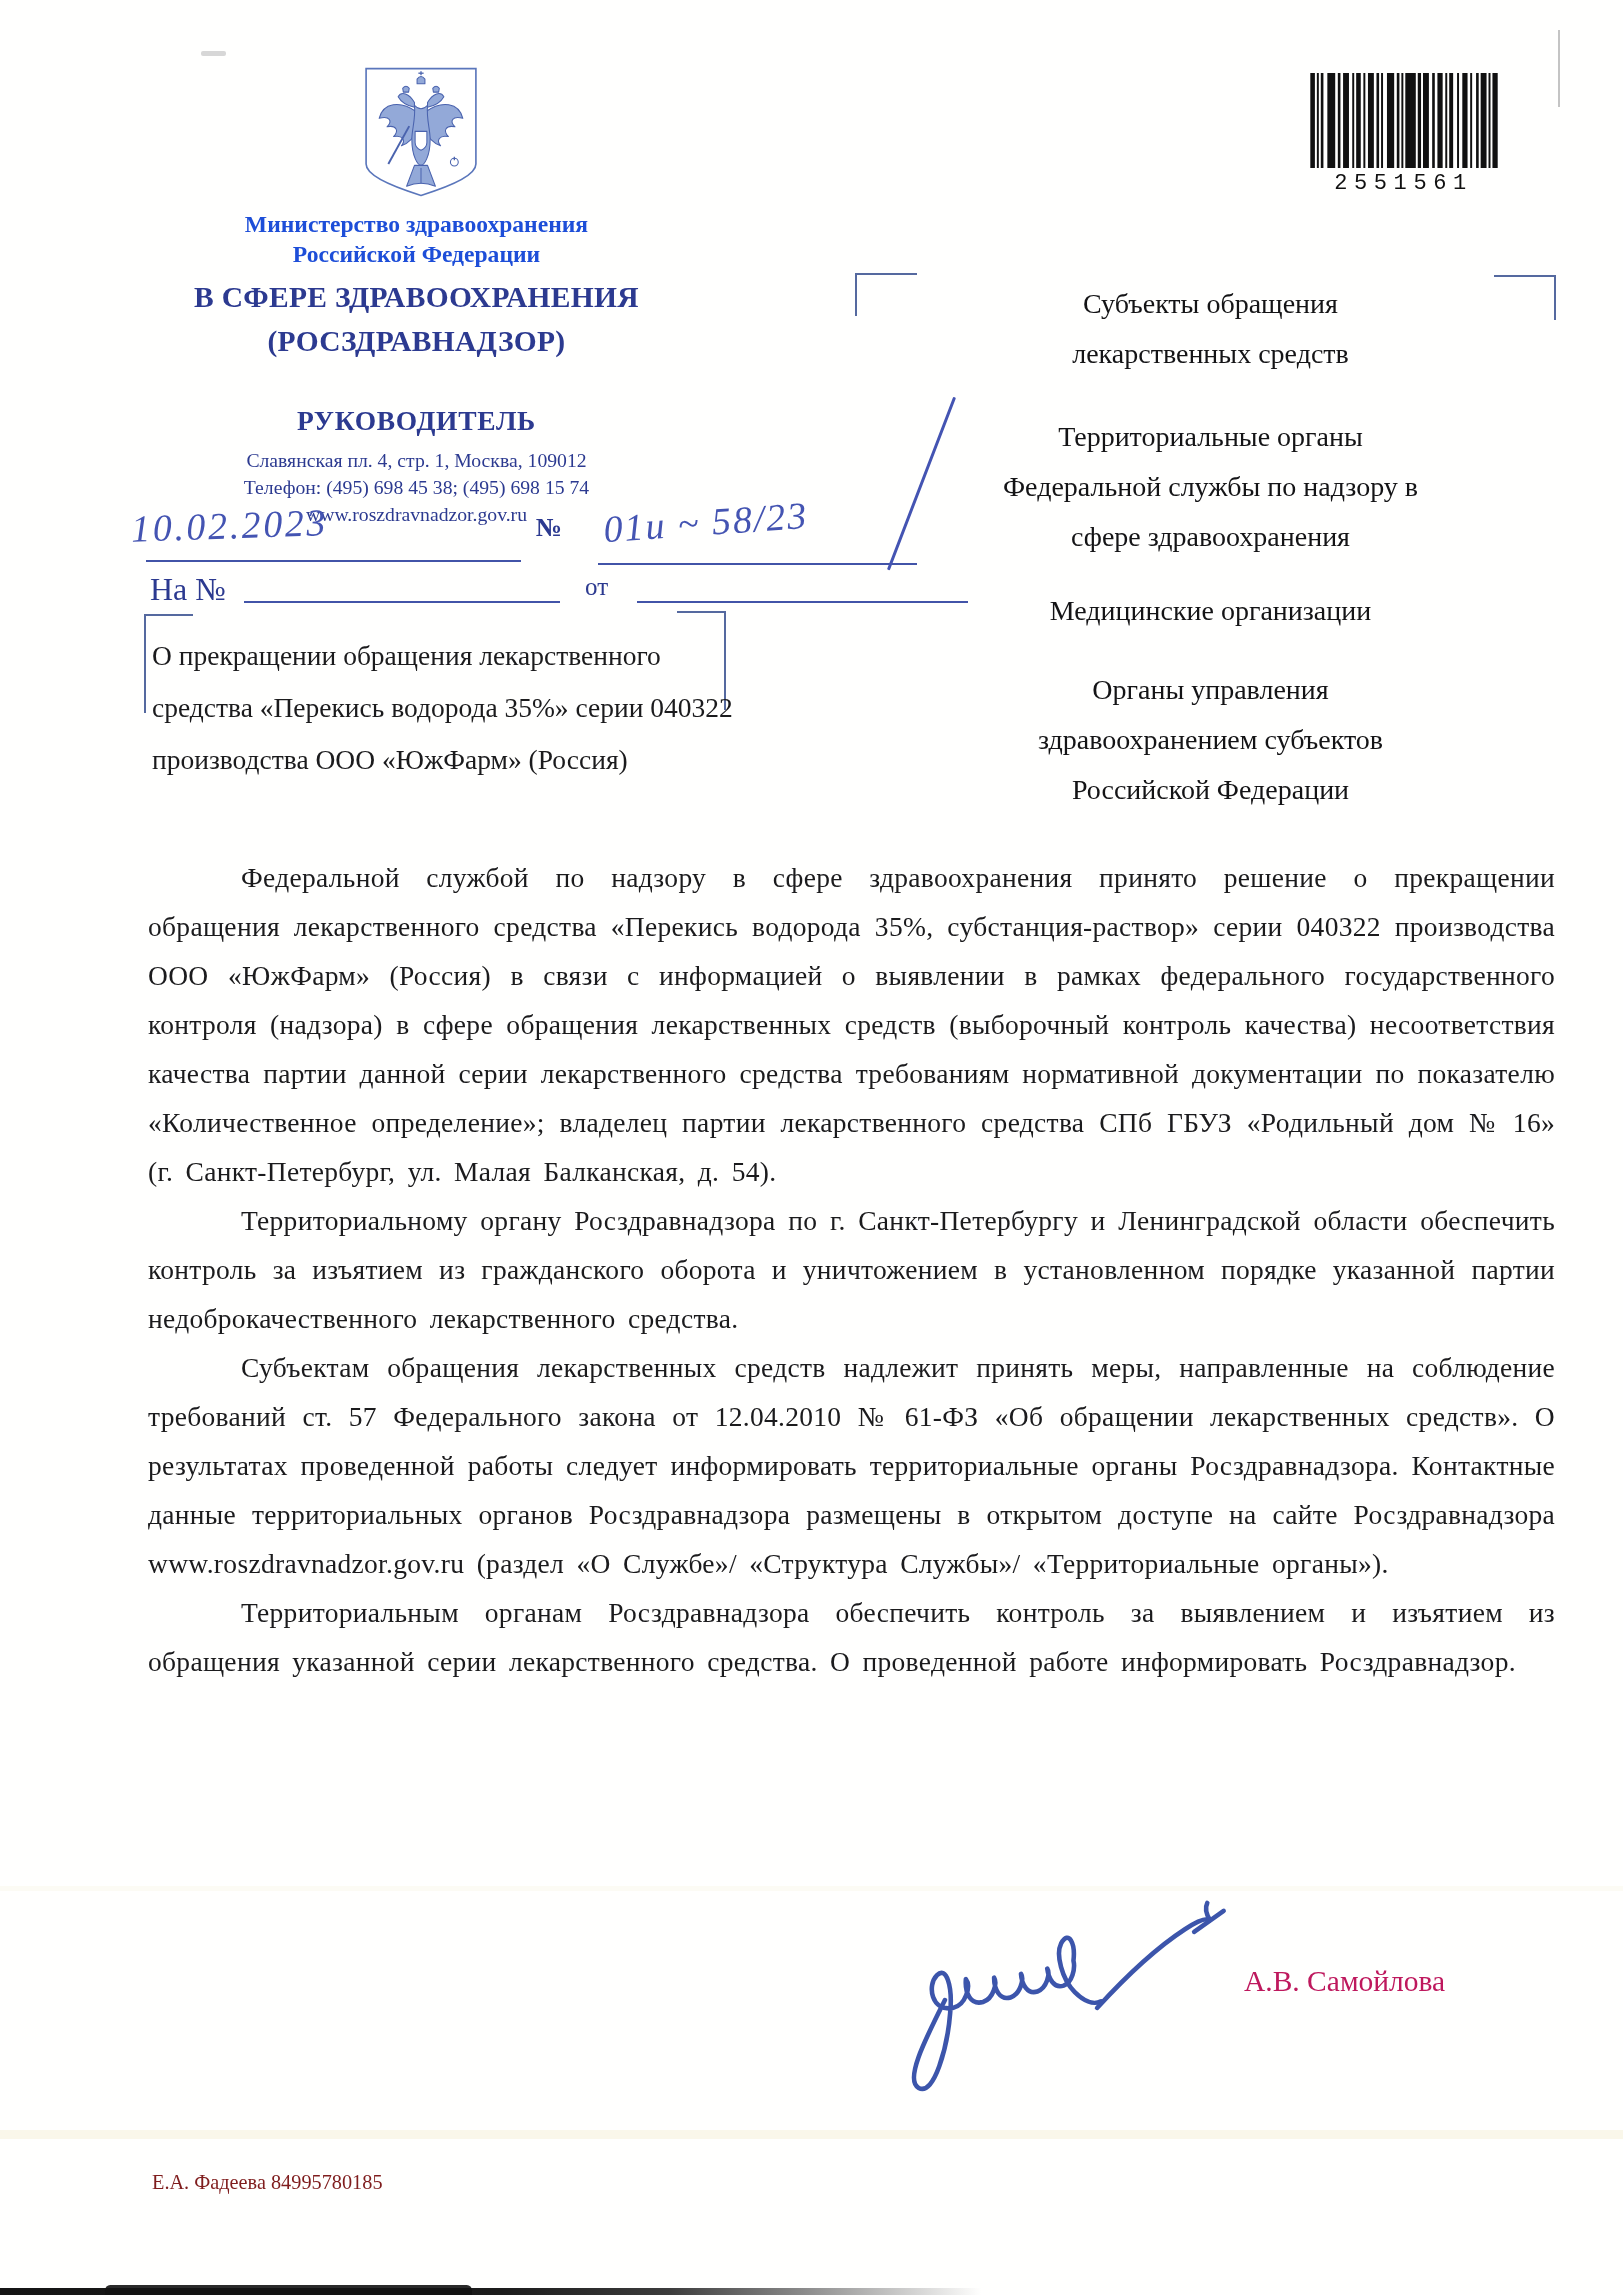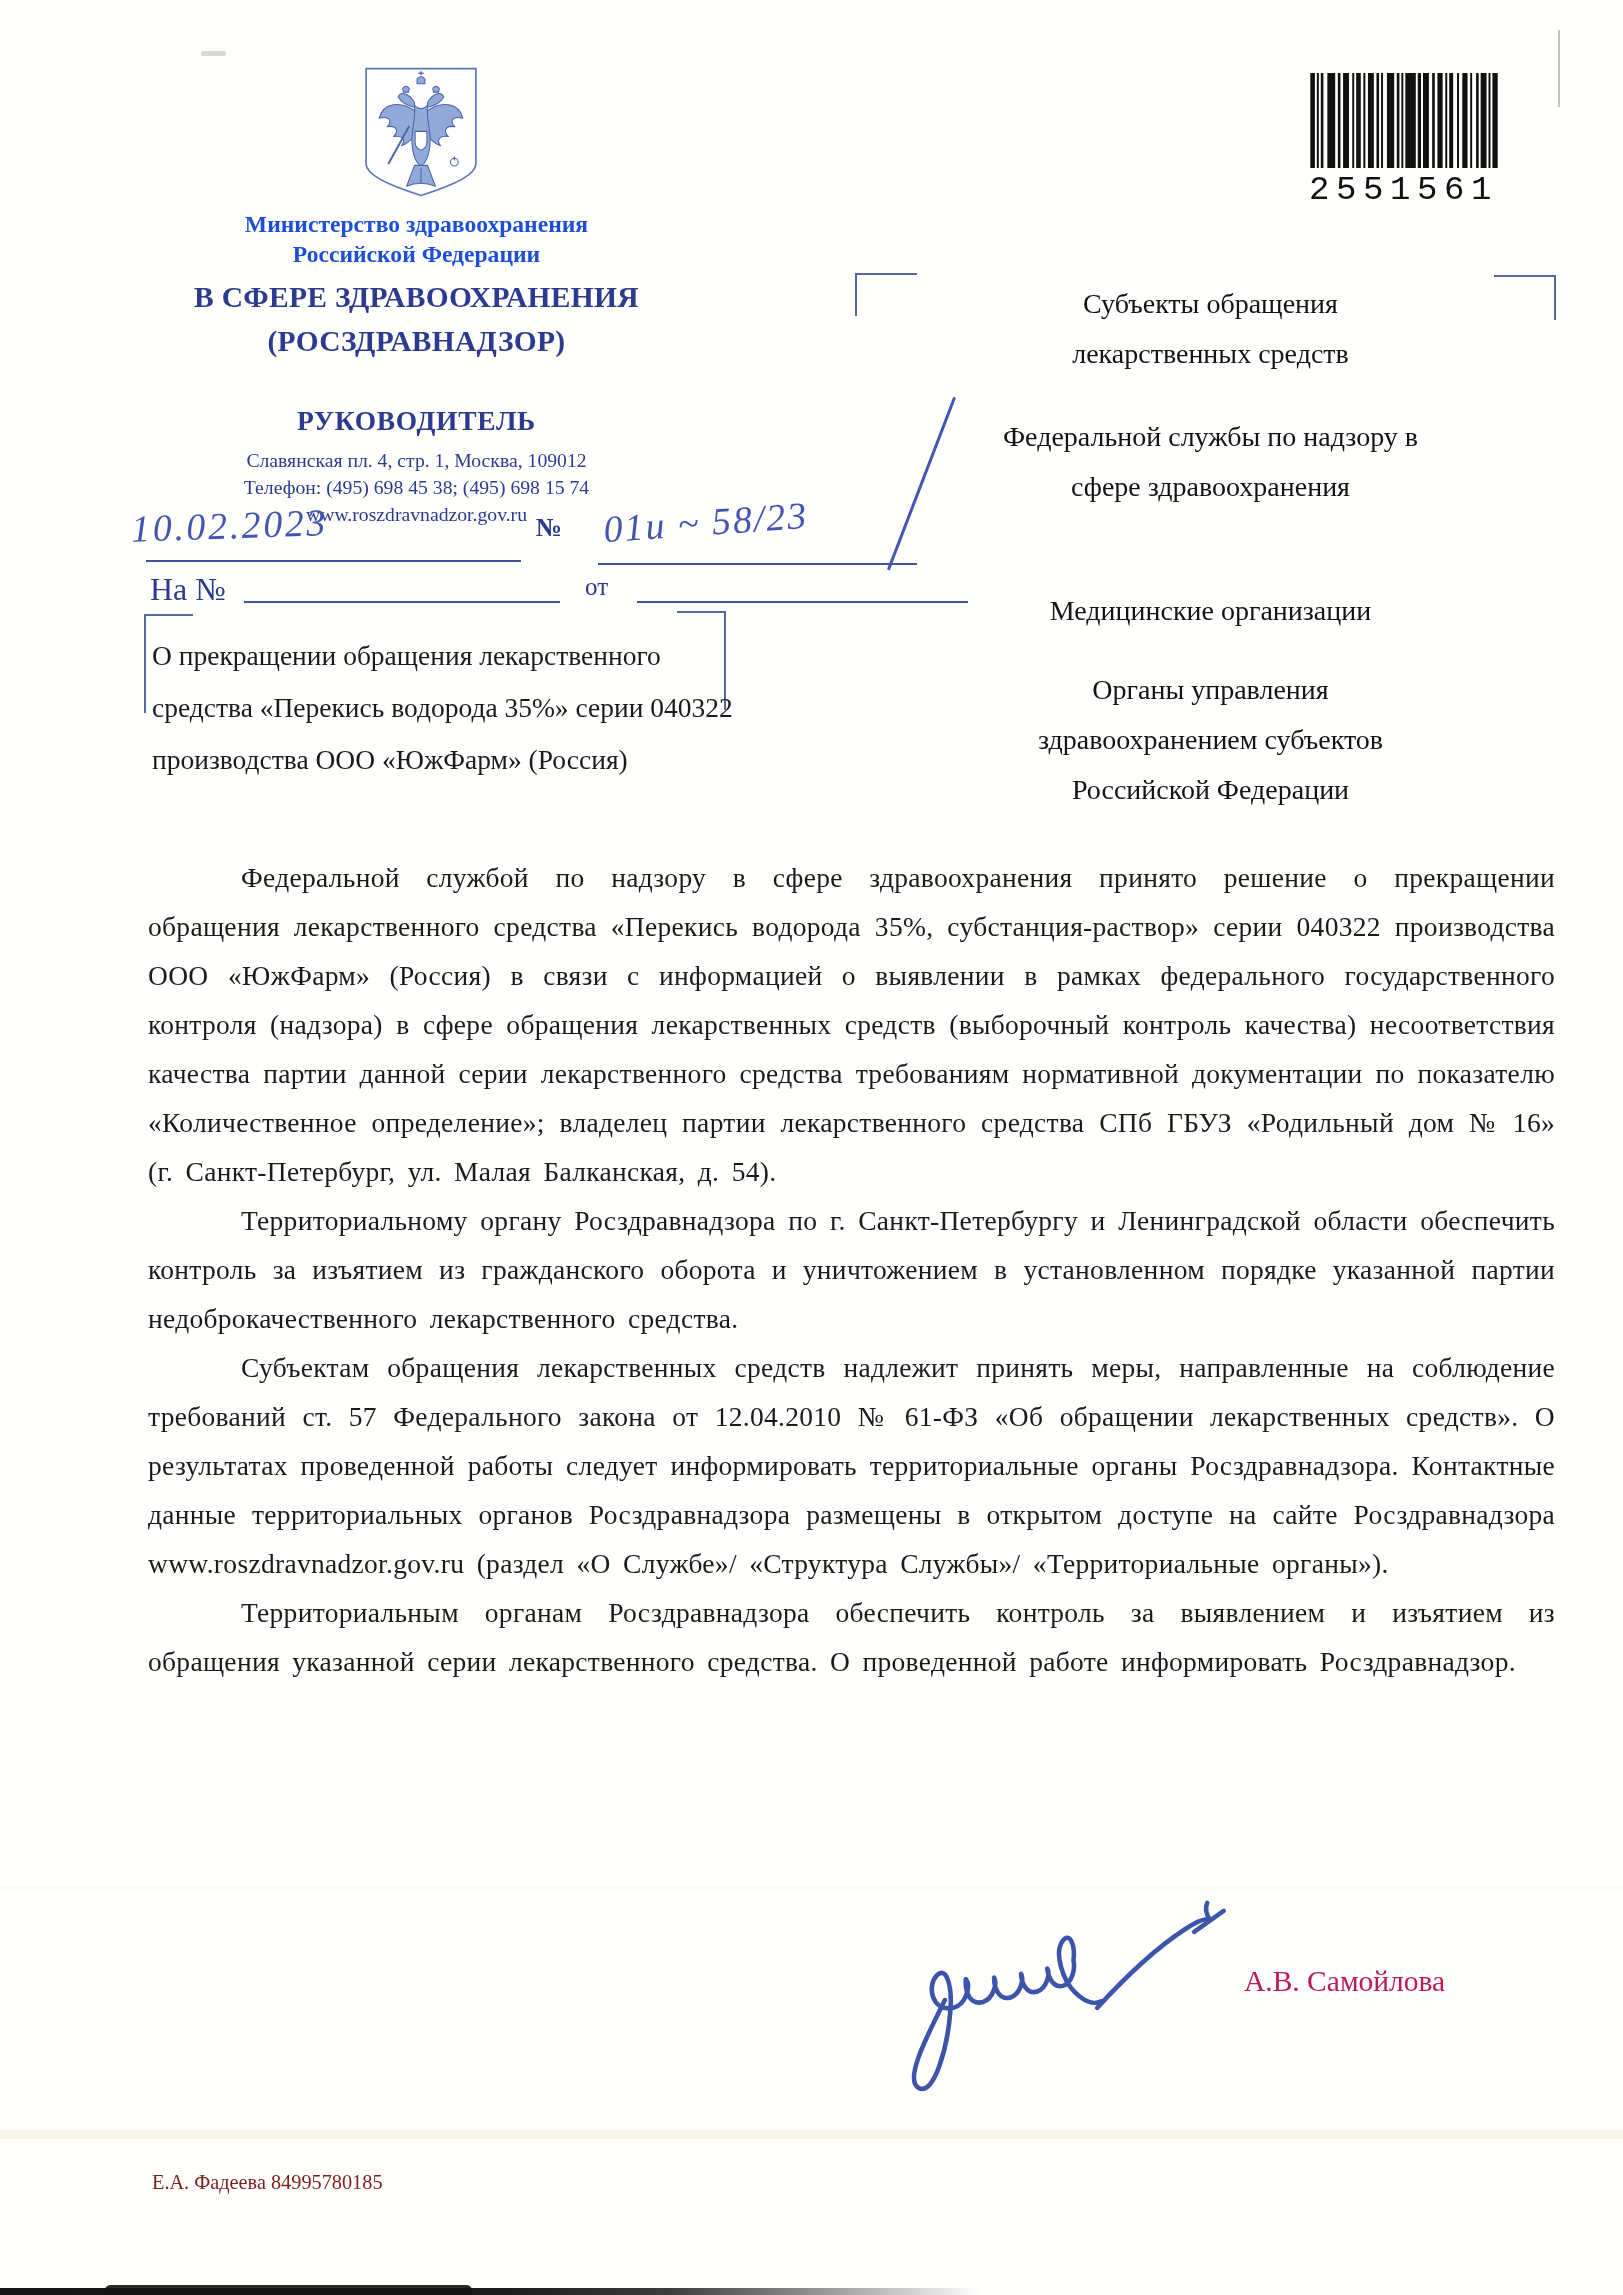--- a/index.html
+++ b/index.html
@@ -53,21 +53,21 @@
     font-size:28px;line-height:50px;color:#141416;}
   .recip-block{position:absolute;left:0;width:715px;}
   .r0{top:0;}
   .r1{top:133px;}
   .r2{top:307px;}
   .r3{top:386px;}
   .recip-block span{display:block;}
   
   .barcode-box{position:absolute;left:1305px;top:73px;width:197px;height:144px;text-align:center;}
   .barcode-num{font-family:"Liberation Mono","DejaVu Sans Mono",monospace;
-    font-size:34px;letter-spacing:6.6px;color:#111;margin-top:1.3px;}
+    font-size:22px;letter-spacing:6.6px;color:#111;margin-top:1.3px;}
   
   .body-text{position:absolute;left:148px;top:853px;width:1407px;
     font-size:27.5px;line-height:49px;text-align:justify;color:#1b1b1d;
     word-spacing:5.2px;letter-spacing:0.3px;}
   .body-text p{margin:0;text-indent:93px;}
   
   .sig-wrap{position:absolute;left:866px;top:1882px;width:512px;height:223px;}
   .sig-name{position:absolute;left:1244px;top:1965px;font-size:29.5px;color:#be185d;}
   
   .executor{position:absolute;left:152px;top:2163px;font-size:20.3px;color:#7f1d1d;margin-top:8px;}
@@ -205,20 +205,21 @@
   </div>
 
   <div class="bracket tl recip-tl"></div>
   <div class="bracket tr recip-tr"></div>
   <div class="recipients">
     <div class="recip-block r0">
       <span>Субъекты обращения</span>
       <span>лекарственных средств</span>
     </div>
     <div class="recip-block r1">
+      <span>Территориальные органы</span>
       <span>Федеральной службы по надзору в</span>
       <span>сфере здравоохранения</span>
     </div>
     <div class="recip-block r2">
       <span>Медицинские организации</span>
     </div>
     <div class="recip-block r3">
       <span>Органы управления</span>
       <span>здравоохранением субъектов</span>
       <span>Российской Федерации</span>

